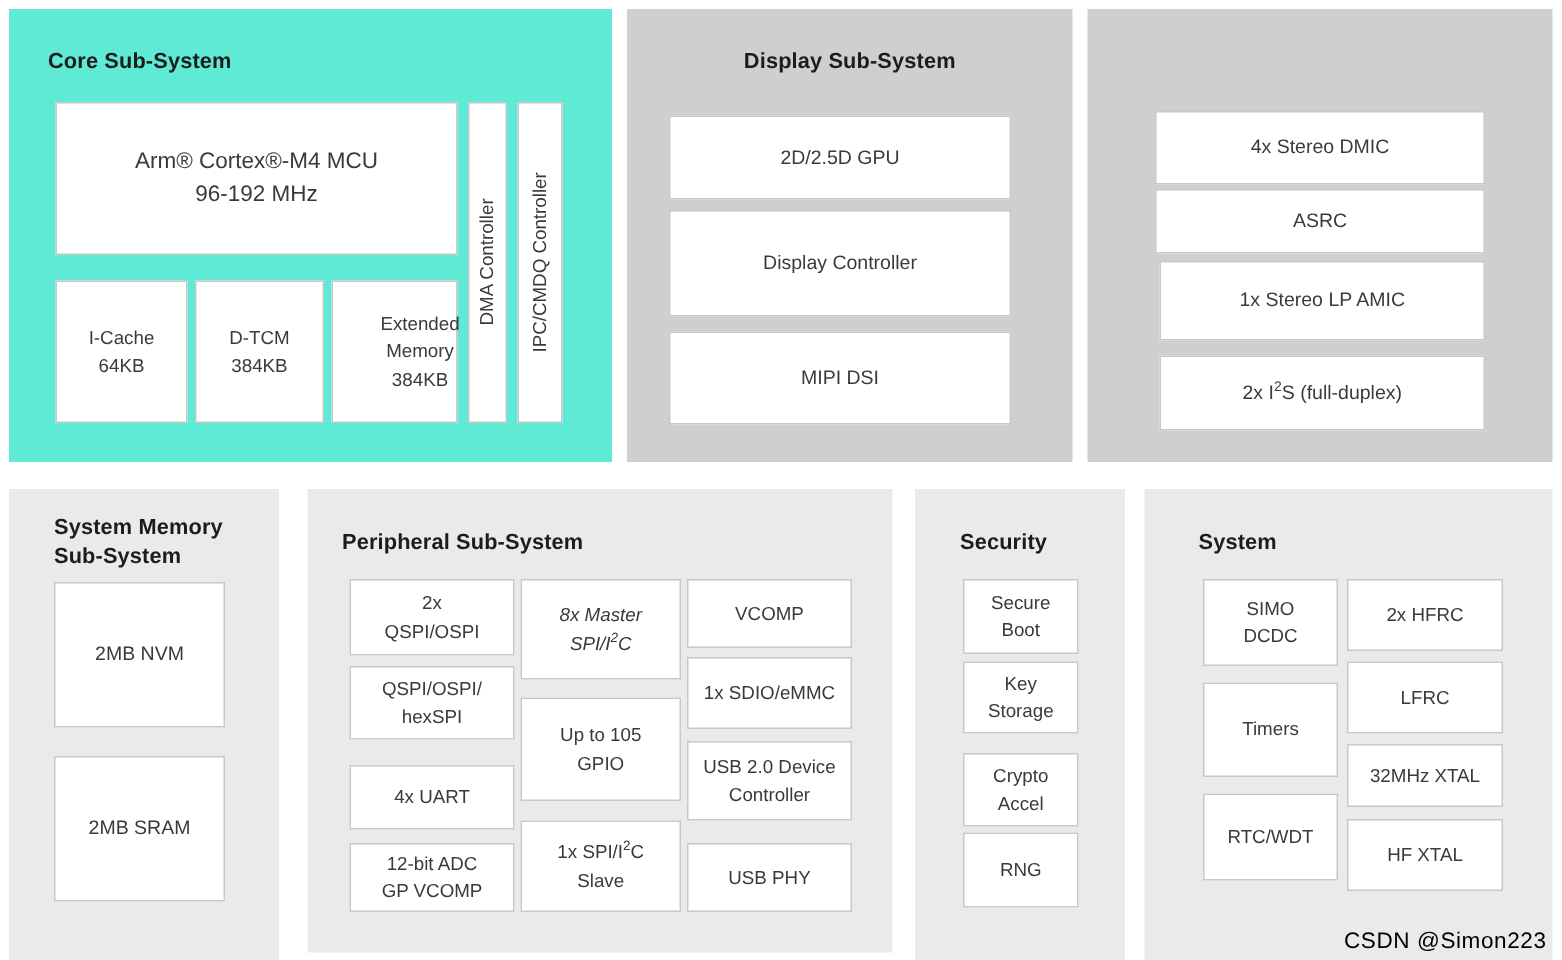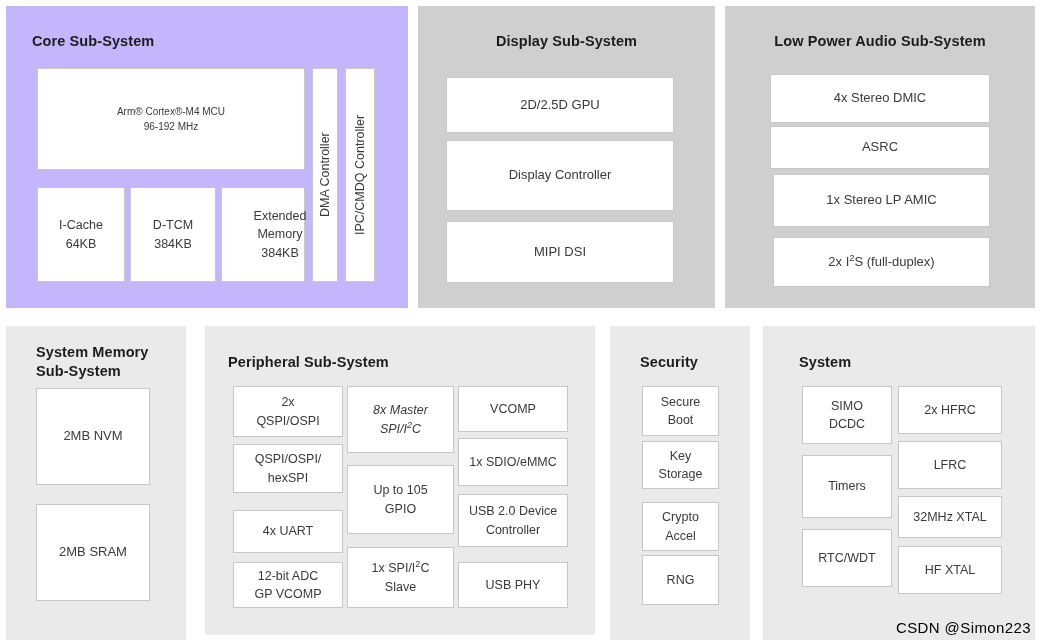--- a/index.html
+++ b/index.html
@@ -19,21 +19,21 @@
     position: absolute;
     left: 0; top: 0;
     width: 1041px;
     height: 640px;
   }
   
   .panel {
     position: absolute;
     box-sizing: border-box;
   }
-  .panel-dark   { background: #c4b5fd; }
+  .panel-dark   { background: #5eead4; }
   .panel-mid    { background: #cfcfcf; }
   .panel-light  { background: #eaeaea; }
 
   .panel-title {
     position: absolute;
     font-size: 14.5px;
     font-weight: bold;
     color: #1c1c1c;
     line-height: 1.28;
     letter-spacing: .1px;
@@ -50,21 +50,21 @@
     display: flex;
     align-items: center;
     justify-content: center;
     text-align: center;
     font-size: 12.5px;
     color: #3a3a3a;
     line-height: 1.45;
     white-space: pre-line;
     padding: 2px 4px;
   }
-  .blk.big   { font-size: 10px; line-height: 1.5; align-items: center; }
+  .blk.big   { font-size: 15px; line-height: 1.5; align-items: center; }
   .blk.med   { font-size: 13px; }
 
   
   .blk.vert {
     writing-mode: vertical-rl;
     transform: rotate(180deg);
     white-space: nowrap;
     font-size: 12.5px;
   }
 
@@ -107,21 +107,20 @@
 
   <div class="panel panel-mid" style="left:418px; top:6px; width:297px; height:302px;">
     <div class="panel-title title-center" style="left:0; top:26px; width:297px;">Display Sub-System</div>
 
     <div class="blk med" style="left:28px; top:71px; width:228px; height:56px;">2D/2.5D GPU</div>
     <div class="blk med" style="left:28px; top:134px; width:228px; height:71px;">Display Controller</div>
     <div class="blk med" style="left:28px; top:215px; width:228px; height:62px;">MIPI DSI</div>
   </div>
 
   <div class="panel panel-mid" style="left:725px; top:6px; width:310px; height:302px;">
-    <div class="panel-title title-center" style="left:0; top:26px; width:310px;">Low Power Audio Sub-System</div>
 
     <div class="blk med" style="left:45px; top:68px; width:220px; height:49px;">4x Stereo DMIC</div>
     <div class="blk med" style="left:45px; top:120px; width:220px; height:43px;">ASRC</div>
     <div class="blk med" style="left:48px; top:168px; width:217px; height:53px;">1x Stereo LP AMIC</div>
     <div class="blk med" style="left:48px; top:231px; width:217px; height:50px;">
       <span>2x I<sup>2</sup>S (full-duplex)</span>
     </div>
   </div>
 
   <div class="panel panel-light" style="left:6px; top:326px; width:180px; height:314px;">

